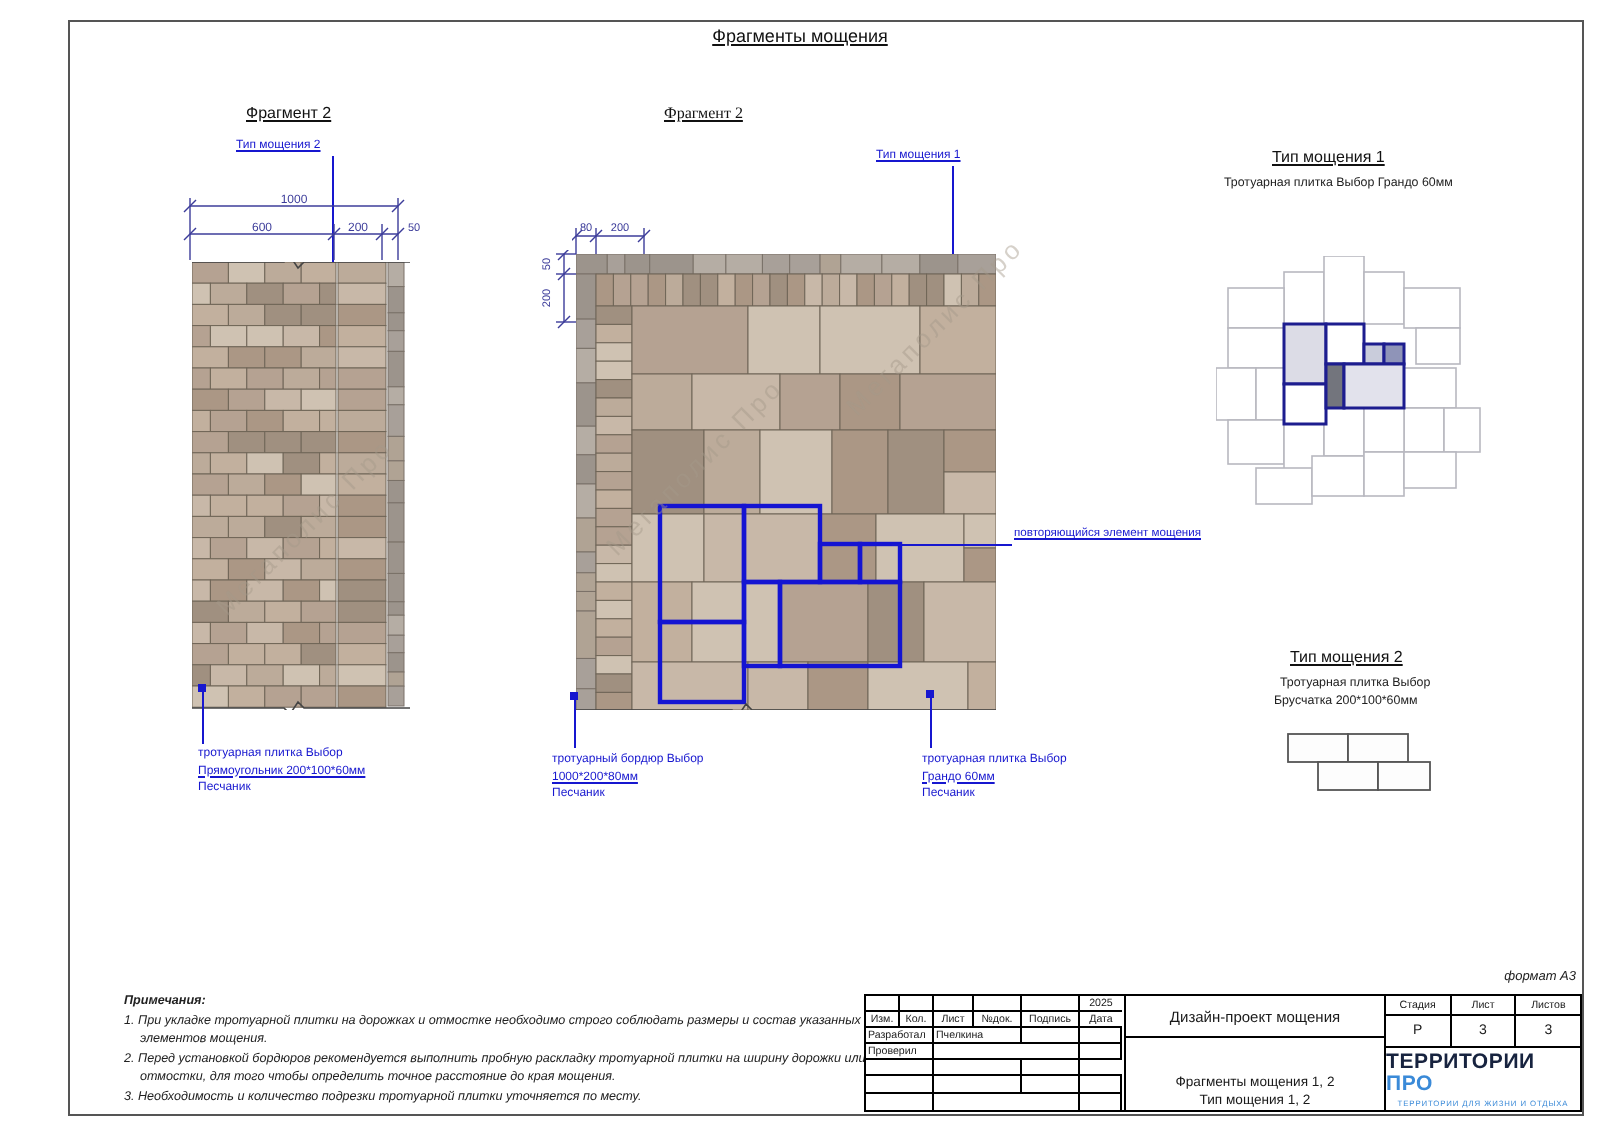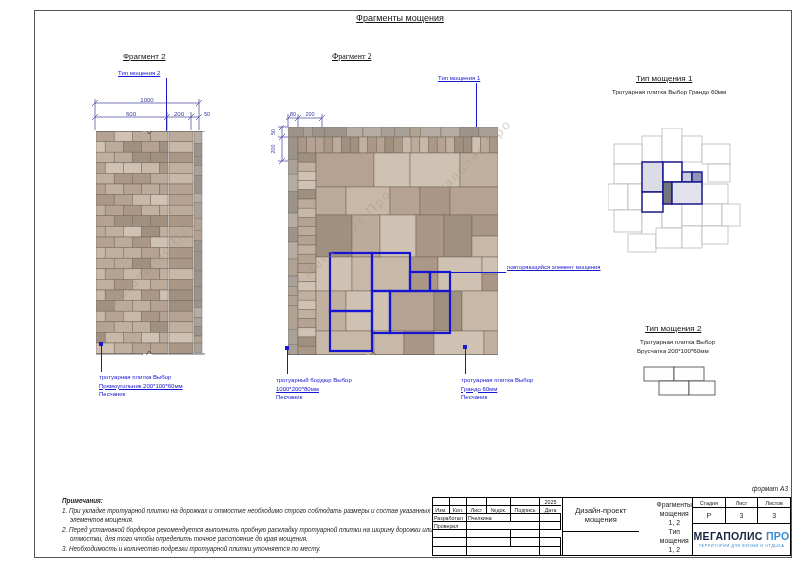--- a/index.html
+++ b/index.html
@@ -31,21 +31,21 @@
   .tb{left:432px;top:497px;width:359px;height:59px;border:1px solid #000;
       box-sizing:border-box;display:flex;background:#fff;}
   .tb *{box-sizing:border-box;}
   .tb-left{width:130px;border-right:1px solid #000;display:grid;
            grid-template-columns:17px 17px 20px 24px 29px 21px;grid-auto-rows:8.1px;}
   .tb-left .c{border-right:1px solid #000;border-bottom:1px solid #000;
               font-size:5.3px;display:flex;align-items:center;justify-content:center;
               overflow:hidden;white-space:nowrap;}
   .tb-left .c:nth-child(6n){border-right:none;}
   .tb-left .sp2{grid-column:span 2;}
-  .tb-center{width:130px;border-right:1px solid #000;display:flex;flex-direction:row;gap:18px;}
+  .tb-center{width:130px;border-right:1px solid #000;display:flex;flex-direction:column;gap:18px;}
   .tb-project{height:34px;border-bottom:1px solid #000;display:flex;align-items:center;
               justify-content:center;font-size:7.5px;text-align:center;}
   .tb-sheettitle{flex:1;display:flex;flex-direction:column;align-items:center;
                  justify-content:center;font-size:6.8px;line-height:9px;text-align:center;}
   .tb-right{flex:1;display:flex;flex-direction:column;}
   .tb-slh{height:10px;display:flex;border-bottom:1px solid #000;}
   .tb-slv{height:16px;display:flex;border-bottom:1px solid #000;}
   .tb-slh>div,.tb-slv>div{flex:1;border-right:1px solid #000;display:flex;
       align-items:center;justify-content:center;font-size:5.3px;}
   .tb-slv>div{font-size:7px;}
@@ -504,17 +504,17 @@
       <div>Стадия</div>
       <div>Лист</div>
       <div>Листов</div>
     </div>
     <div class="tb-slv">
       <div>Р</div>
       <div>3</div>
       <div>3</div>
     </div>
     <div class="tb-logo">
-      <div class="logo-line"><span class="logo-name1">МЕГАПОЛИС</span> <span class="logo-name2">ПРО</span></div>
+      <div class="logo-line"><span class="logo-name1">ТЕРРИТОРИИ</span> <span class="logo-name2">ПРО</span></div>
       <div class="logo-tag">ТЕРРИТОРИИ ДЛЯ ЖИЗНИ И ОТДЫХА</div>
     </div>
   </div>
 </div>
 
 </body></html>

